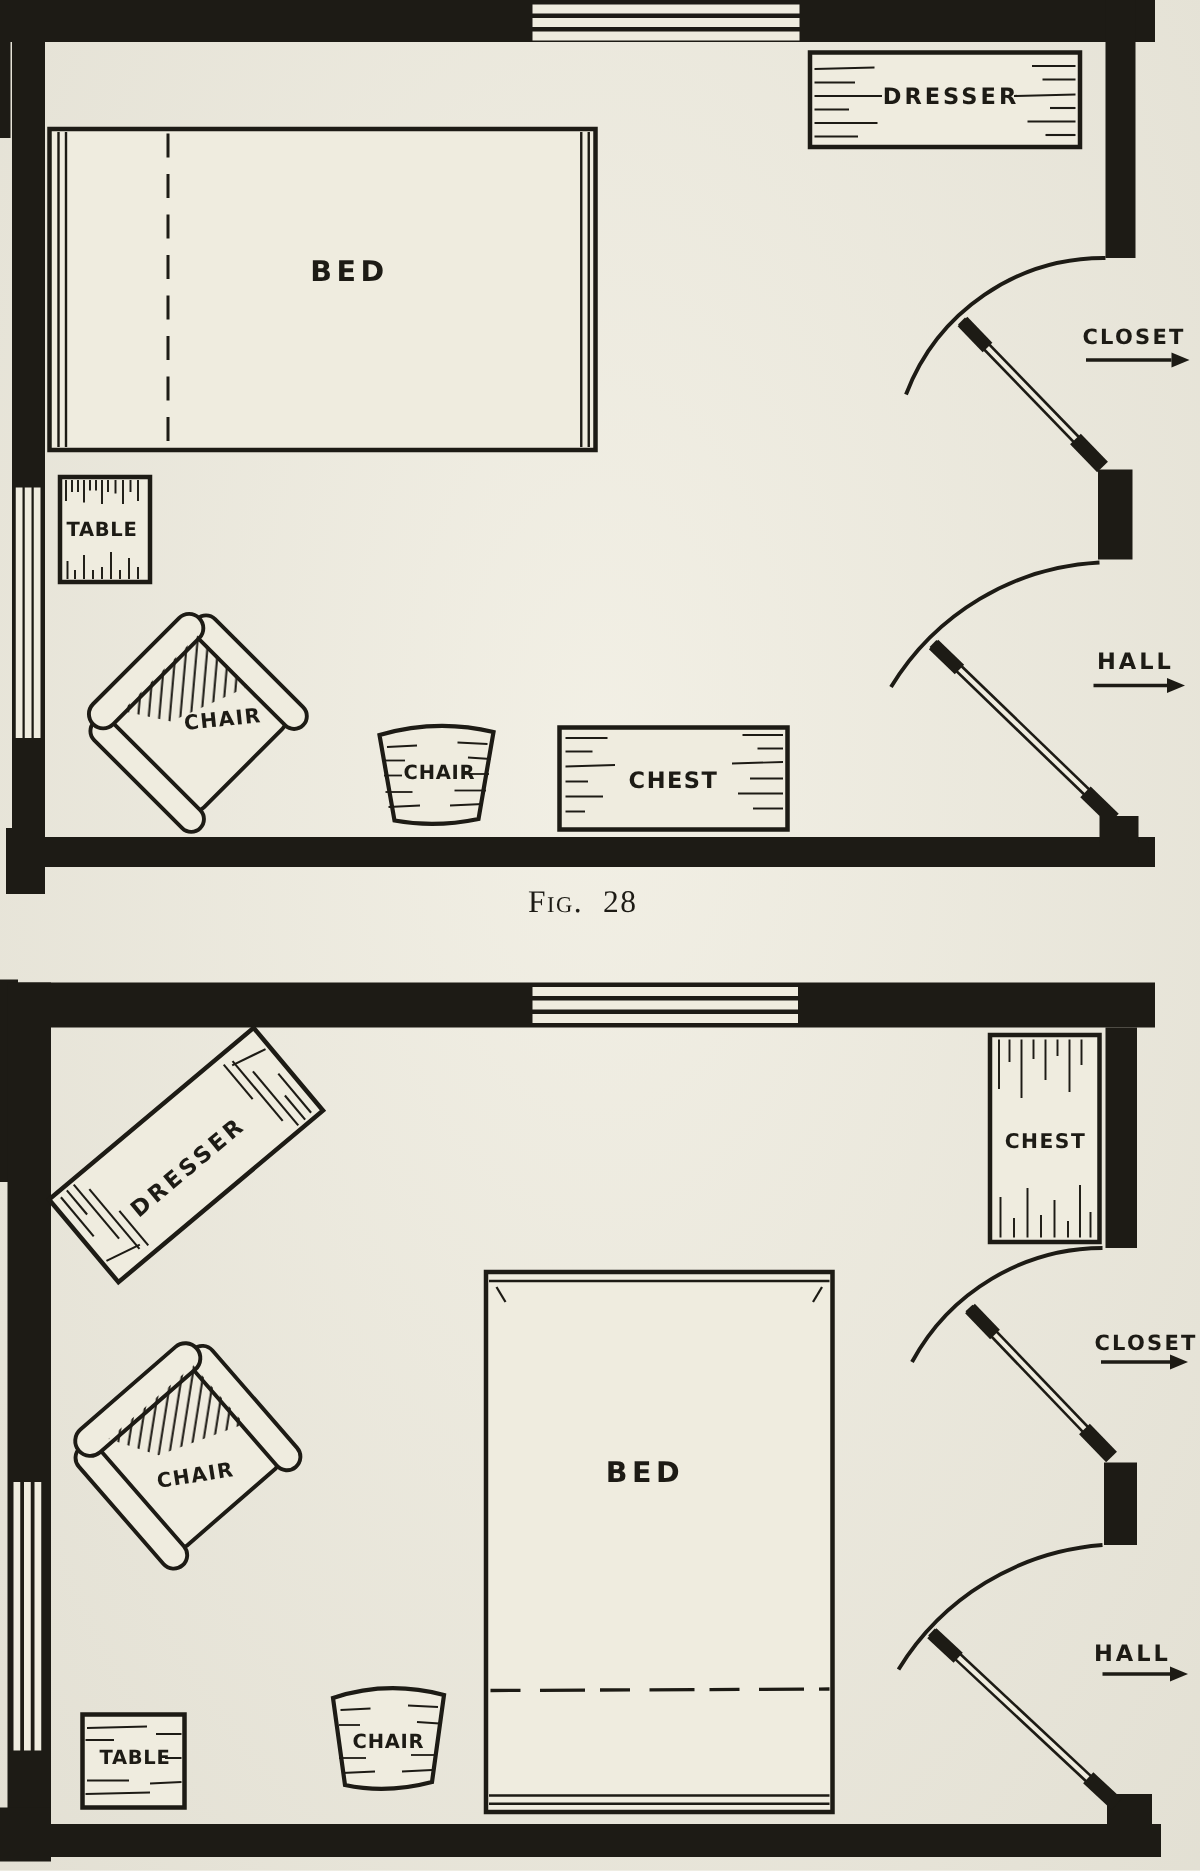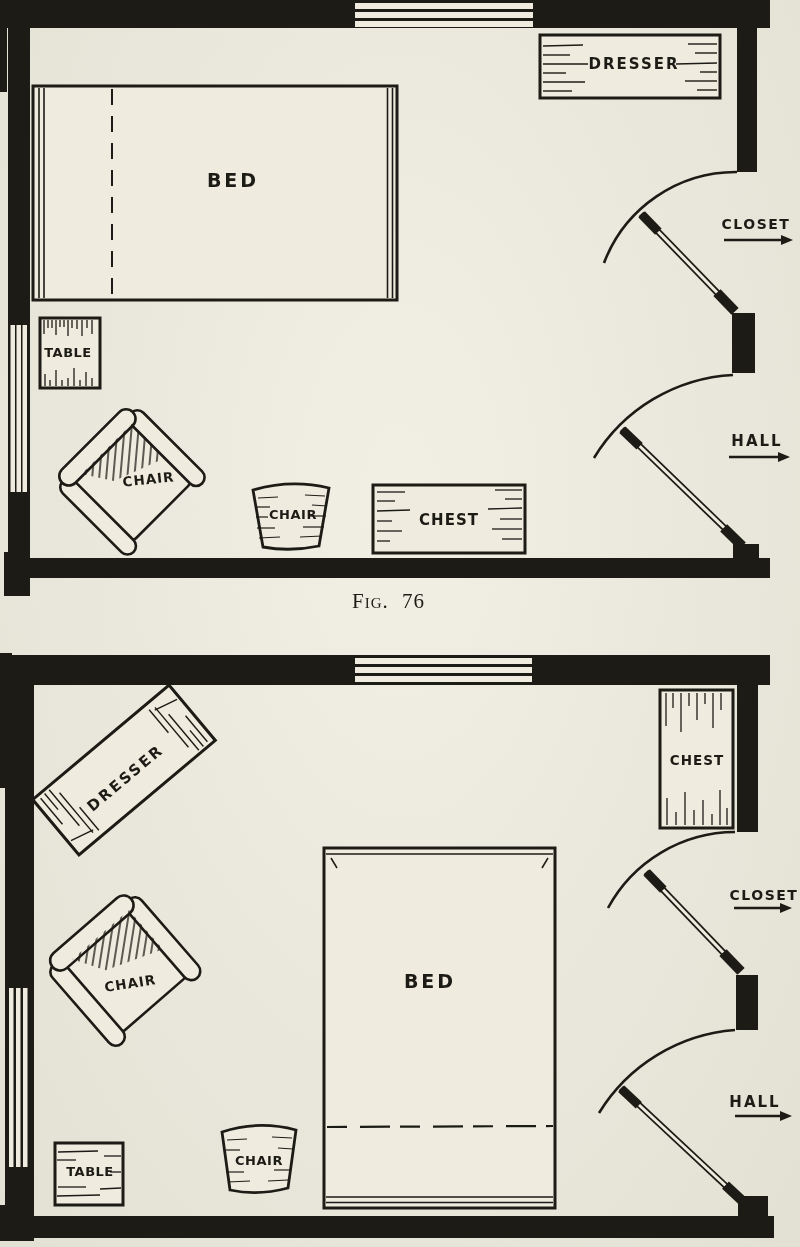--- a/index.html
+++ b/index.html
@@ -188,21 +188,21 @@
           <line x1="505" y1="499" x2="522" y2="499"></line>
         <line x1="488" y1="509" x2="522" y2="508"></line>
           <line x1="500" y1="519" x2="522" y2="519"></line>
         <line x1="492" y1="529" x2="522" y2="529"></line>
           <line x1="502" y1="539" x2="522" y2="539"></line>
       </g>
       <text x="449" y="525" text-anchor="middle" font-size="15" letter-spacing="1">CHEST</text>
     </g>
   </svg>
 
-  <div class="caption">Fig. 76</div>
+  <div class="caption">Fig. 28</div>
 
   <svg id="plan-bottom" width="800" height="607" viewBox="0 0 800 607">
     <defs>
       <pattern id="hatch2" width="7" height="7" patternUnits="userSpaceOnUse" patternTransform="rotate(-40)">
         <line x1="3" y1="0" x2="3" y2="7" stroke="#1d1b15" stroke-width="1.4"></line>
       </pattern>
     </defs>
 
     <g fill="#1d1b15">
       <rect x="0" y="13" width="12" height="135"></rect>

